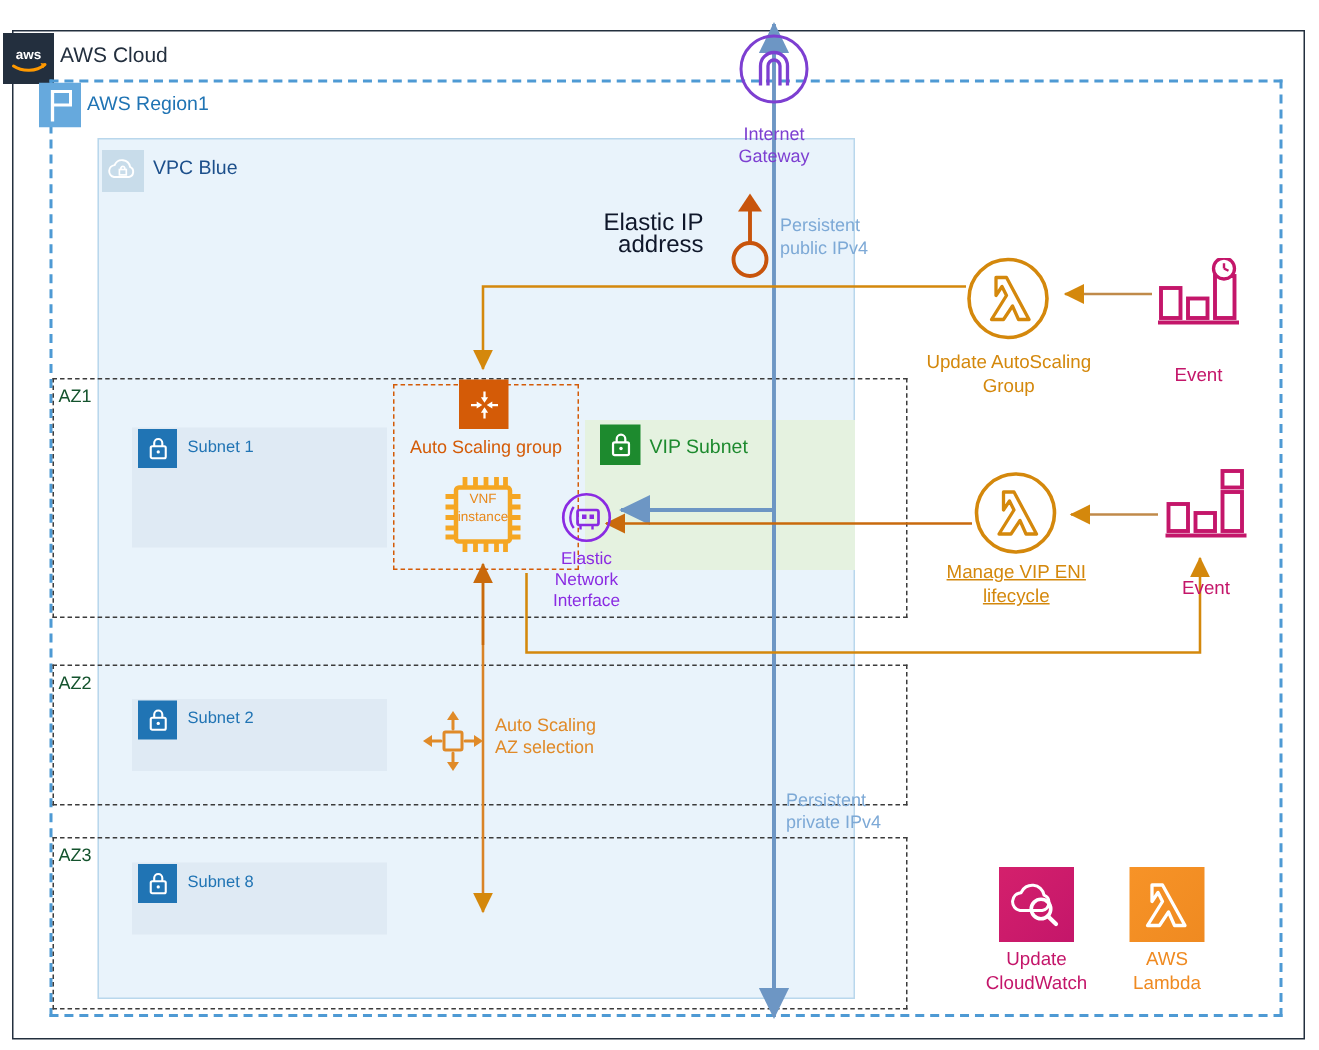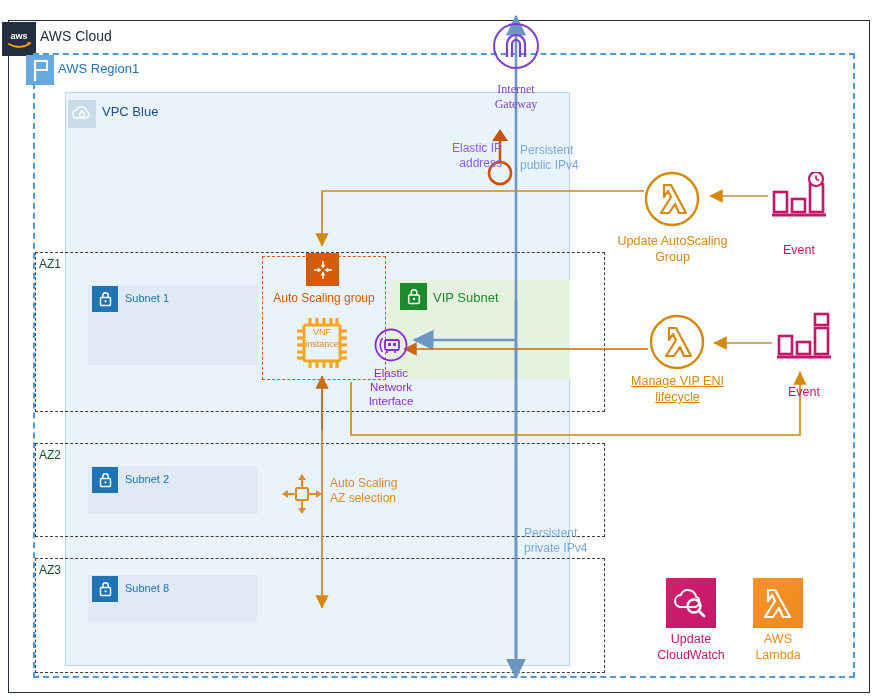--- a/index.html
+++ b/index.html
@@ -45,24 +45,24 @@
   #asg-box{left:262px;top:256px;width:124px;height:124px;border:1.6px dashed #d45b07;box-sizing:border-box;}
   #asg-icon{left:306px;top:253px;width:33px;height:33px;background:#d45b07;display:flex;align-items:center;justify-content:center;}
   #asg-label{left:261px;top:291px;font-size:12px;color:#d45b07;width:126px;text-align:center;}
   #vnf-icon{left:292px;top:313px;width:60px;height:60px;}
   #vnf-text{left:296px;top:326px;width:52px;text-align:center;font-size:9px;color:#e8881a;line-height:12px;}
   
   #eni-icon{left:374px;top:328px;width:34px;height:34px;}
   #eni-label{left:350px;top:366px;width:82px;text-align:center;font-size:11.5px;color:#8a2be2;line-height:14px;}
   
   #igw-icon{left:492px;top:22px;width:48px;height:48px;}
-  #igw-label{left:470px;top:82px;width:92px;text-align:center;font-size:12px;color:#7d3fd1;line-height:15px;font-family:Liberation Serif, serif;}
+  #igw-label{left:470px;top:82px;width:92px;text-align:center;font-size:12px;color:#7d3fd1;line-height:15px;}
   
   #eip-icon{left:485px;top:127px;width:30px;height:60px;}
-  #eip-label{left:420px;top:141px;width:82px;text-align:right;font-size:12px;color:#8b5cf6;line-height:15px;}
+  #eip-label{left:387px;top:141px;width:82px;text-align:right;font-size:16px;color:#0f172a;line-height:15px;}
   #pub-ipv4-label{left:520px;top:143px;width:92px;font-size:12px;color:#7da9d6;line-height:15px;}
   #priv-ipv4-label{left:524px;top:526px;width:92px;font-size:12px;color:#7da9d6;line-height:15px;}
   
   #azsel-icon{left:280px;top:472px;width:44px;height:44px;}
   #azsel-label{left:330px;top:476px;width:120px;font-size:12px;color:#e08a28;line-height:15px;}
   
   .lambda-circle{width:56px;height:56px;}
   #lambda1-icon{left:644px;top:171px;}
   #lambda1-label{left:600px;top:233px;width:145px;text-align:center;font-size:12.5px;color:#d4880c;line-height:16px;}
   #lambda2-icon{left:649px;top:314px;}

